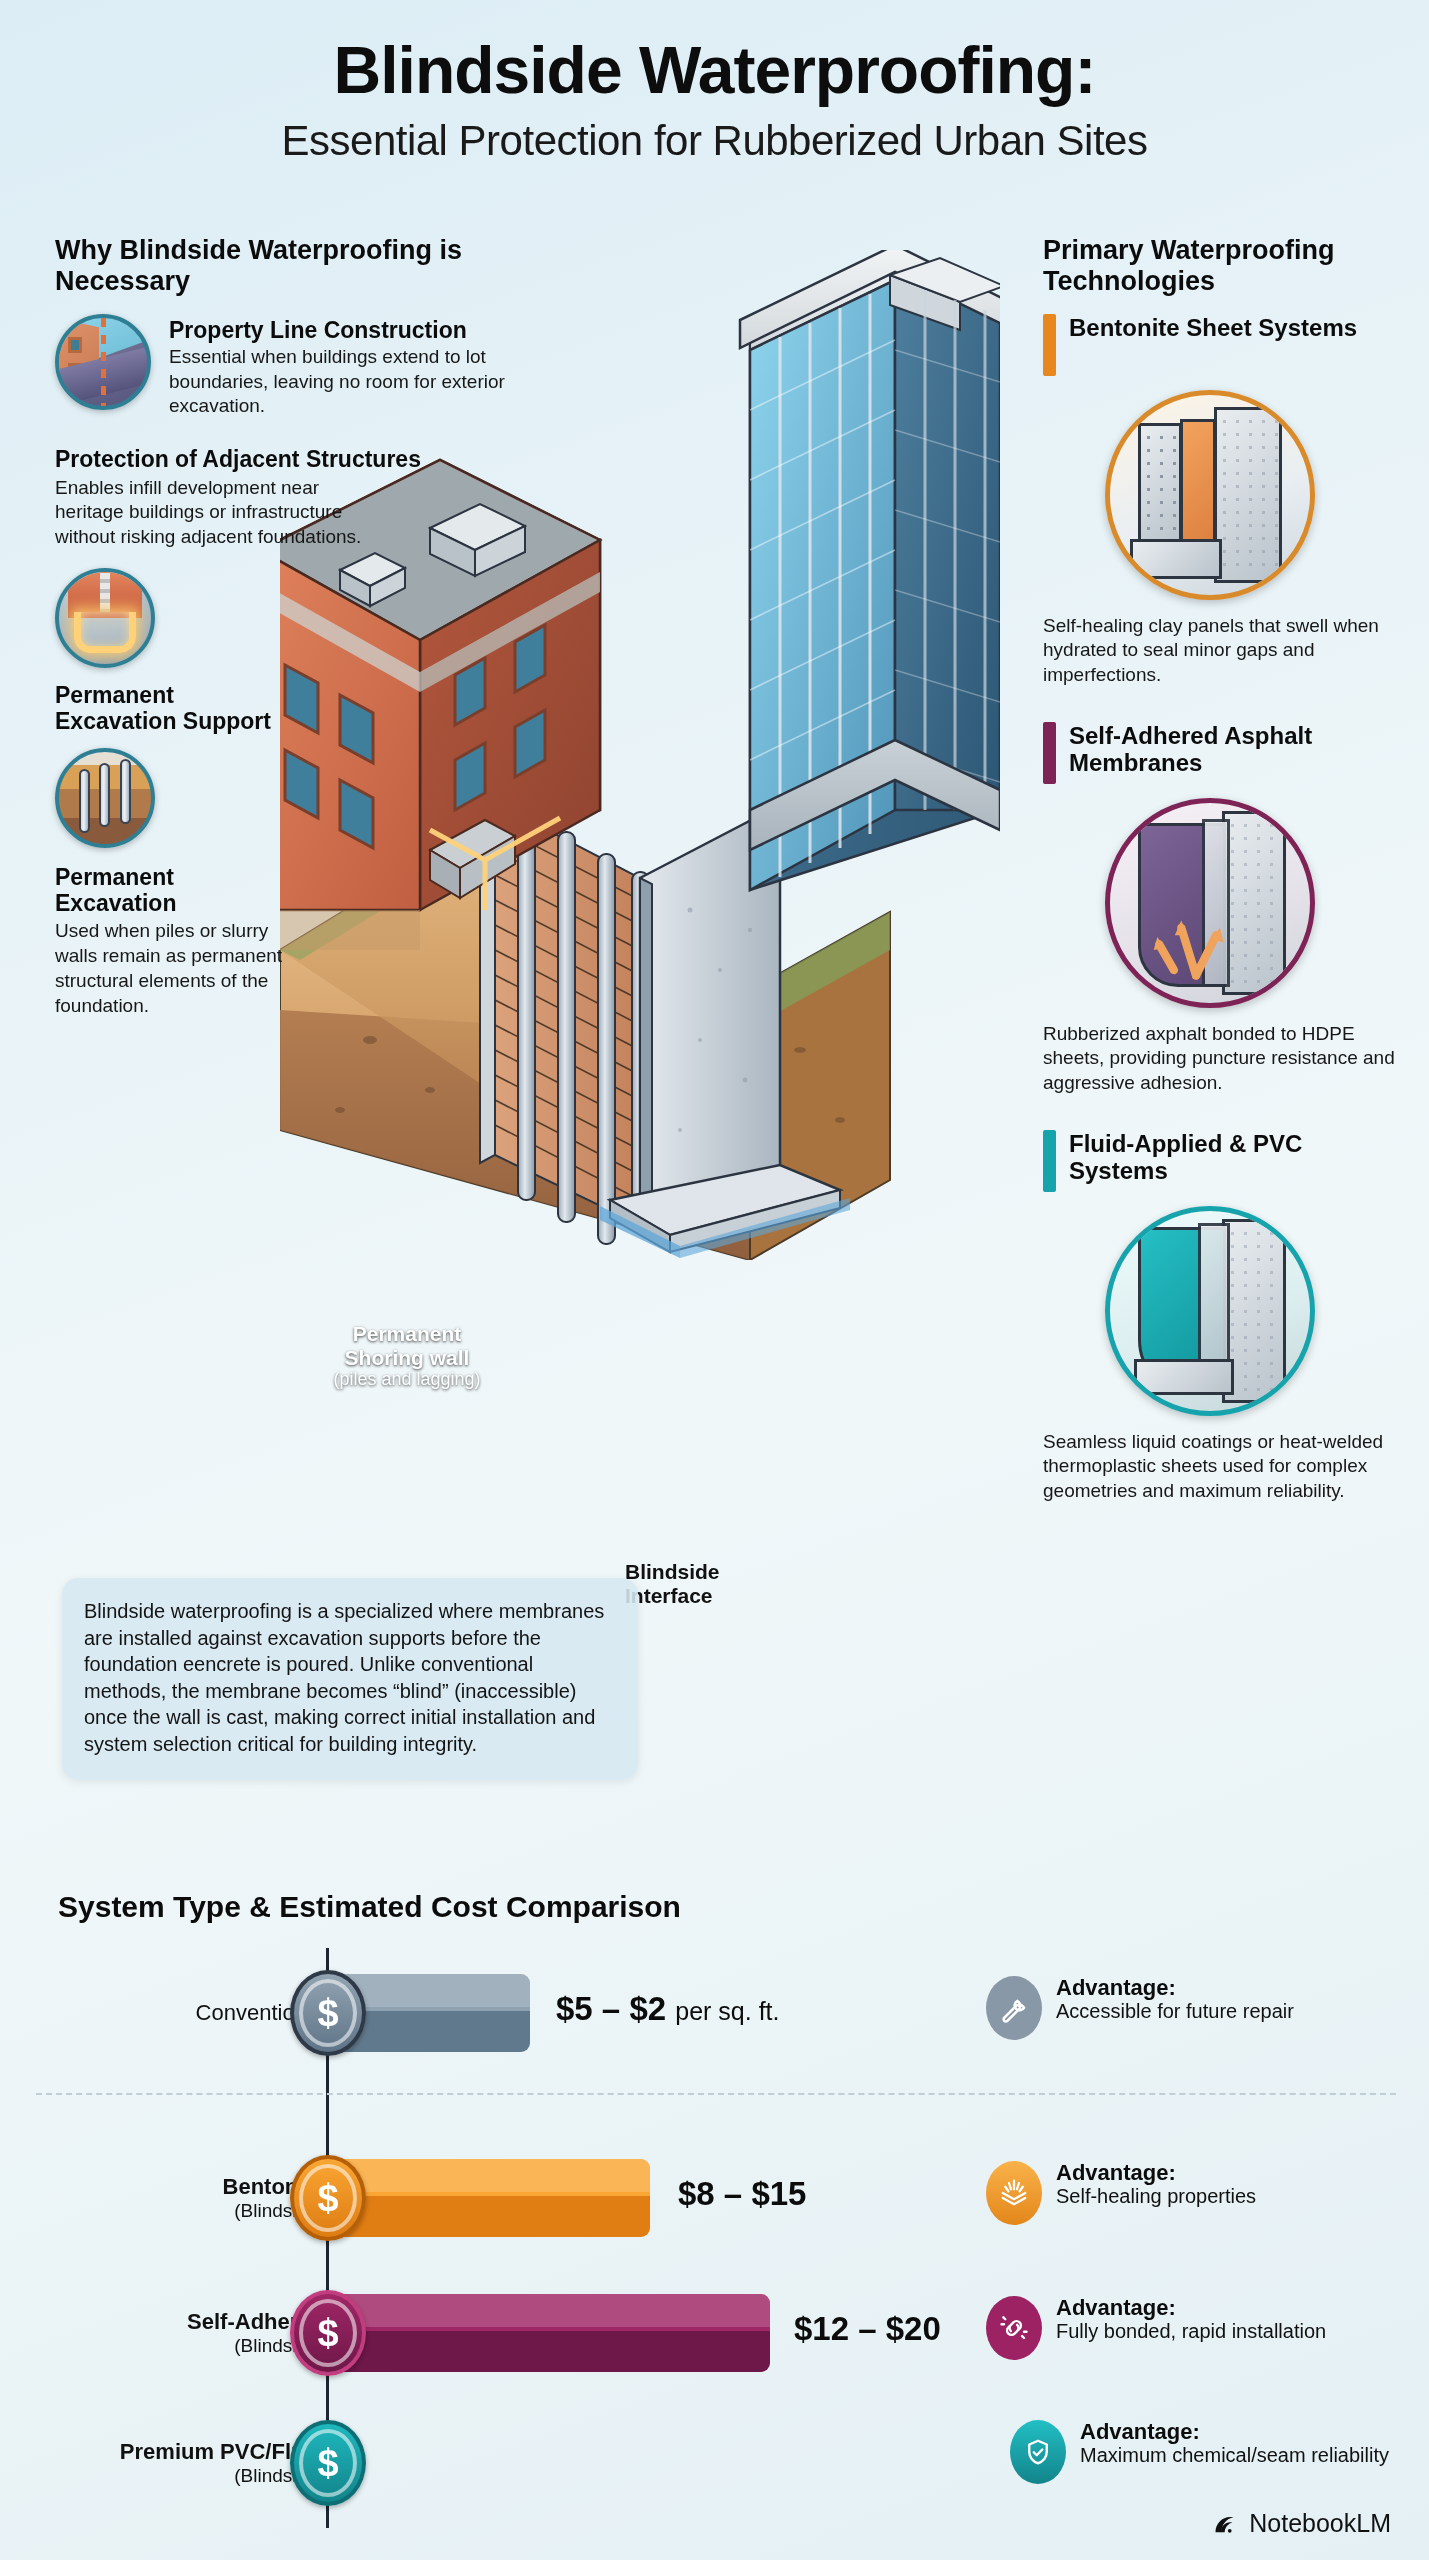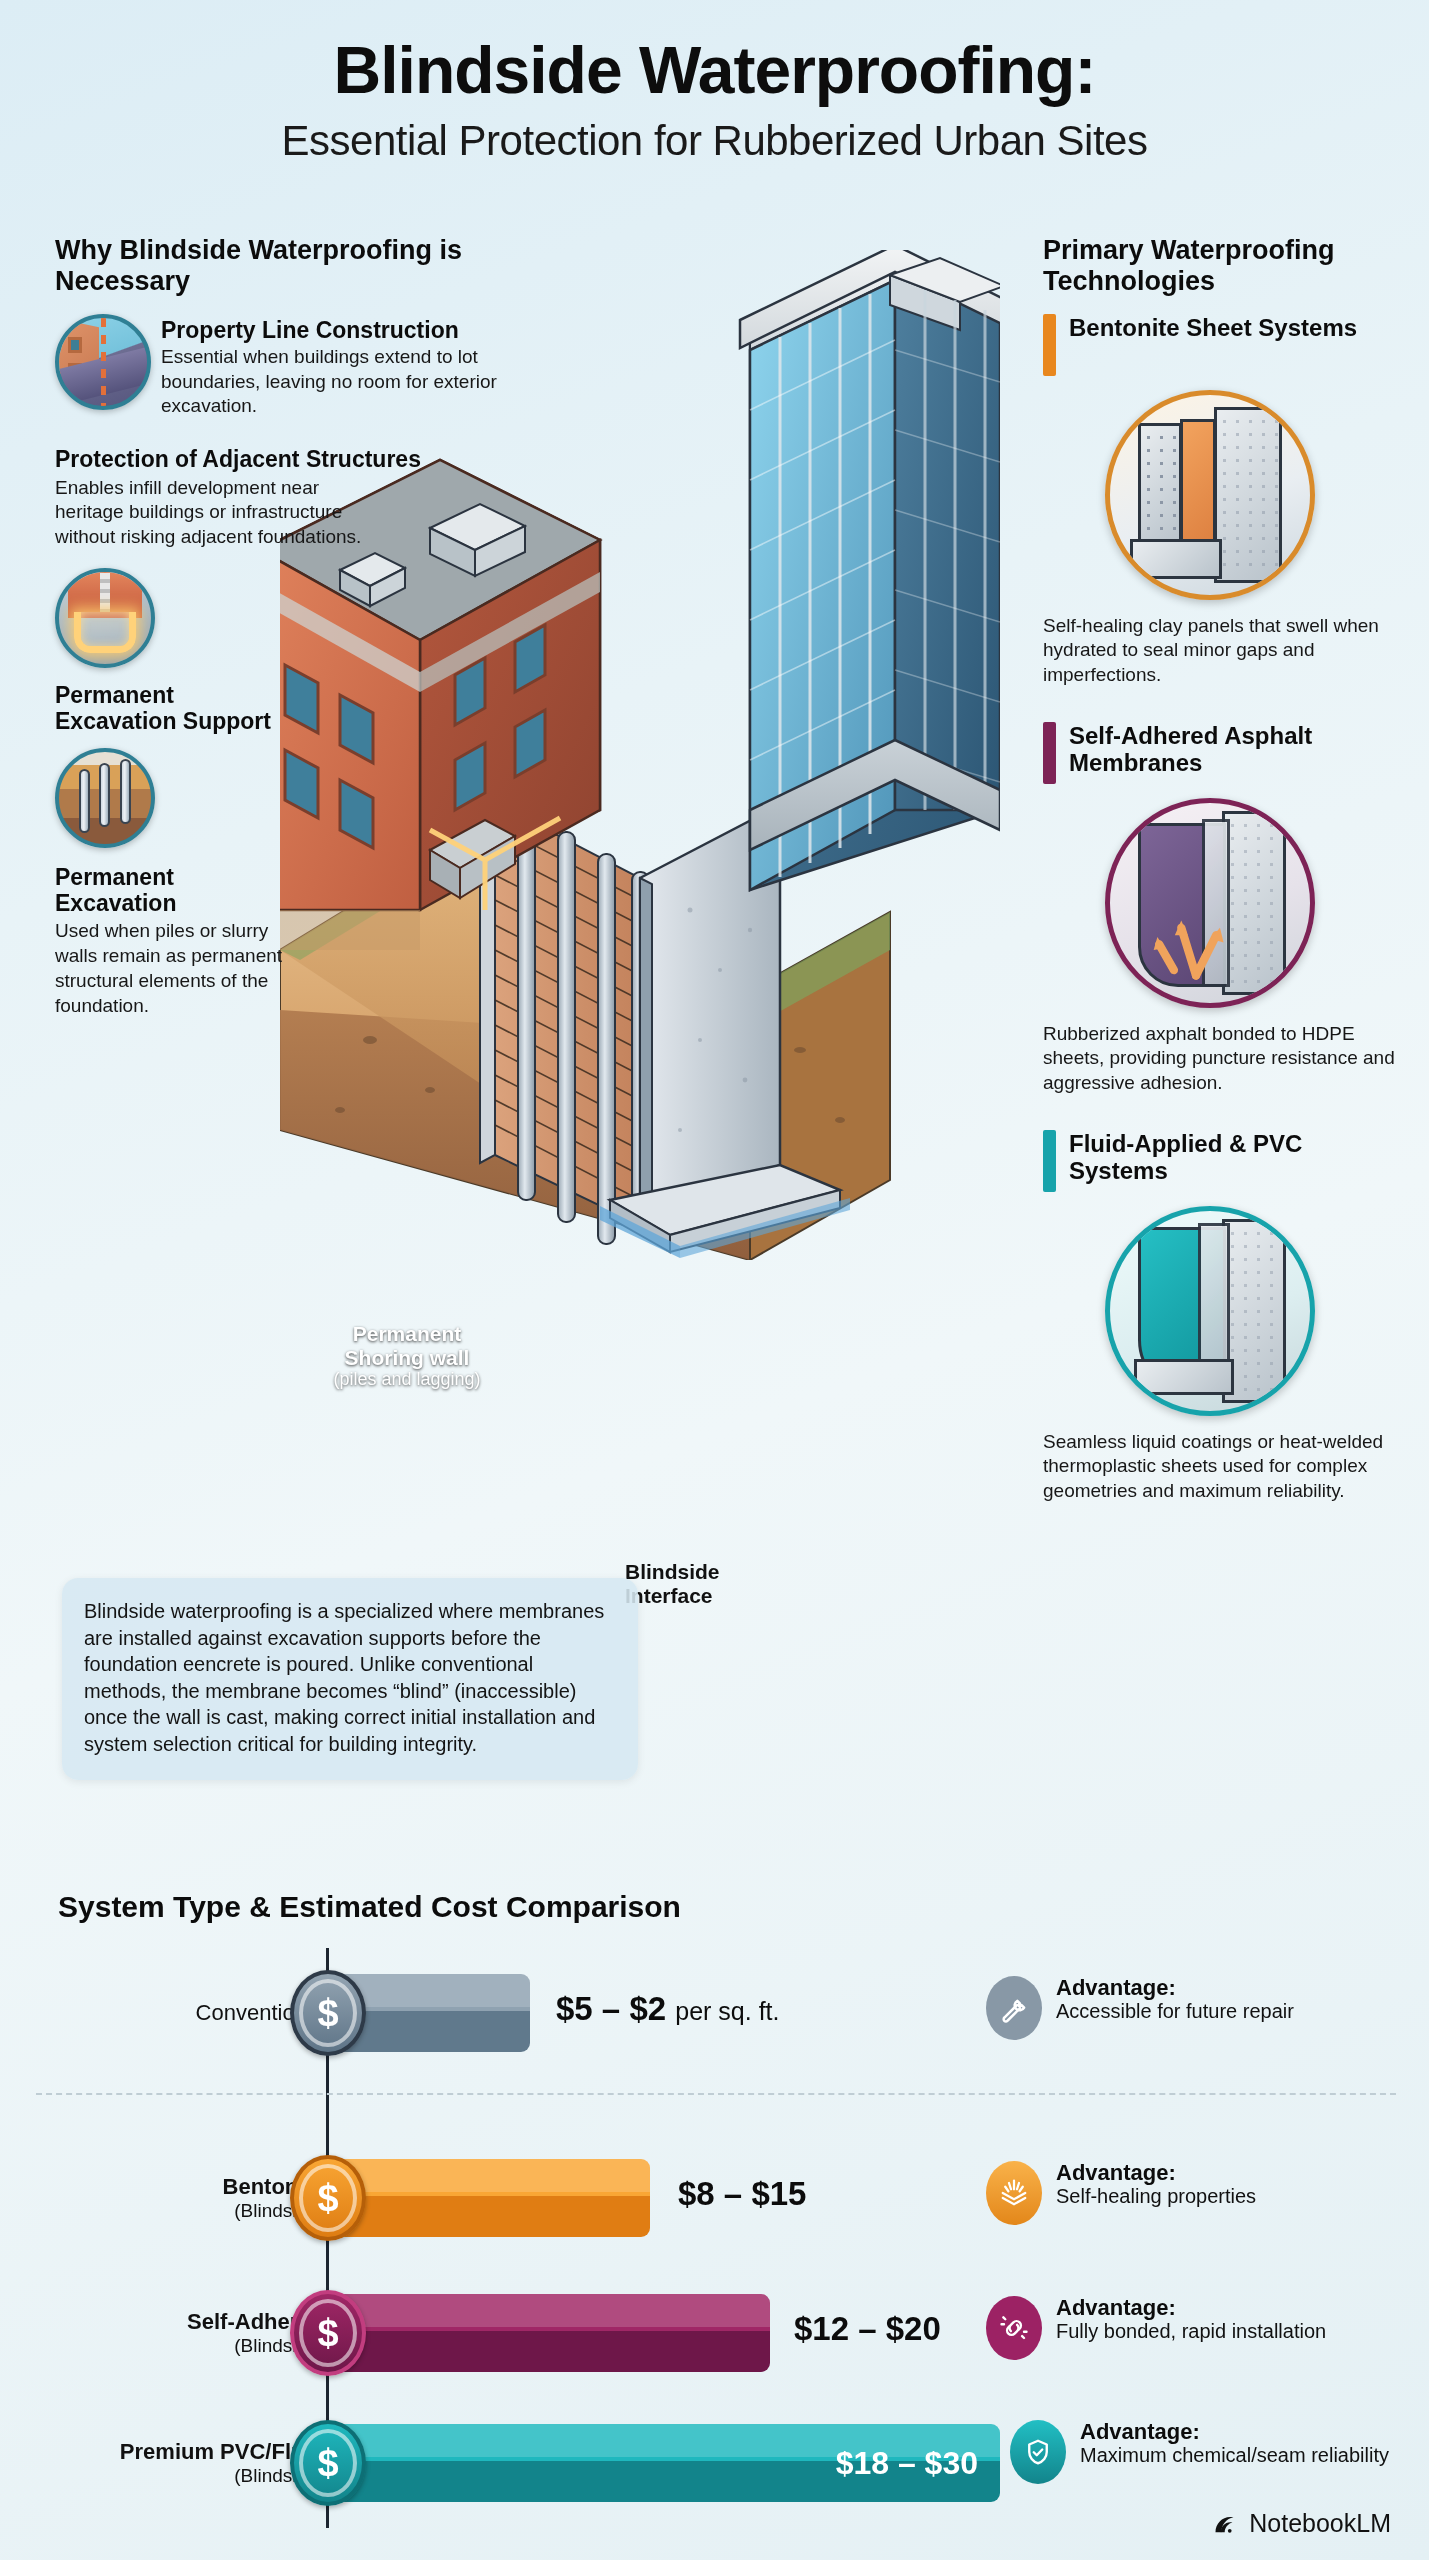--- a/index.html
+++ b/index.html
@@ -27,21 +27,21 @@
   .col-left { position: absolute; left: 55px; top: 235px; width: 500px; z-index: 6; }
   .col-right { position: absolute; left: 1043px; top: 235px; width: 355px; z-index: 6; }
 
   .col-head {
     font-size: 27px; font-weight: bold; line-height: 1.16;
     color: #0c0c0c; margin-bottom: 16px;
   }
   .col-head.right { font-size: 27px; }
 
   .why-item { margin-bottom: 4px; }
-  .why-row { display: flex; gap: 10px; align-items: flex-start; }
+  .why-row { display: flex; gap: 18px; align-items: flex-start; }
   .why-body { padding-top: 4px; }
   .why-title { font-size: 23px; font-weight: bold; line-height: 1.12; color: #0c0c0c; }
   .why-text { font-size: 19px; line-height: 1.28; color: #171717; margin-top: 2px; }
   .why-title-wide { font-size: 23px; font-weight: bold; line-height: 1.14; color:#0c0c0c; }
   .why-text-wide { font-size: 19px; line-height: 1.3; color: #171717; margin-top: 3px; }
 
   
   .circ {
     width: 96px; height: 96px; border-radius: 50%;
     flex: 0 0 96px; position: relative; overflow: hidden;
@@ -579,23 +579,20 @@
           <div class="adv-txt-b">Fully bonded, rapid installation</div>
         </div>
       </div>
     </div>
 
     <div class="row" style="top:530px;">
       <div class="label">
         <span class="bold">Premium PVC/Fluid</span>
         <div class="sub">(Blindside)</div>
       </div>
-      <div class="bar" style="width:670px;background:linear-gradient(180deg,#1FB8BE 0 48%,#12848B 48% 100%);">
-        <span style="position:relative;z-index:3;">$18 – $30</span>
-      </div>
       <div class="coin" style="background:linear-gradient(180deg,#1FB8BE,#12848B);border:4px solid #0d6f75;">
         <span class="inner">$</span>
       </div>
       <div class="adv" style="left:1010px;top:12px;">
         <div class="adv-ic" style="background:linear-gradient(180deg,#22BFC4,#12848B);">
           <svg width="30" height="30" viewBox="0 0 24 24" fill="none" stroke="#fff" stroke-width="1.9" stroke-linecap="round" stroke-linejoin="round">
             <path d="M12 3l7 3v6c0 4.2-2.9 7.9-7 9-4.1-1.1-7-4.8-7-9V6z"></path>
             <path d="M8.6 12.2l2.4 2.4 4.4-4.6"></path>
           </svg>
         </div>

